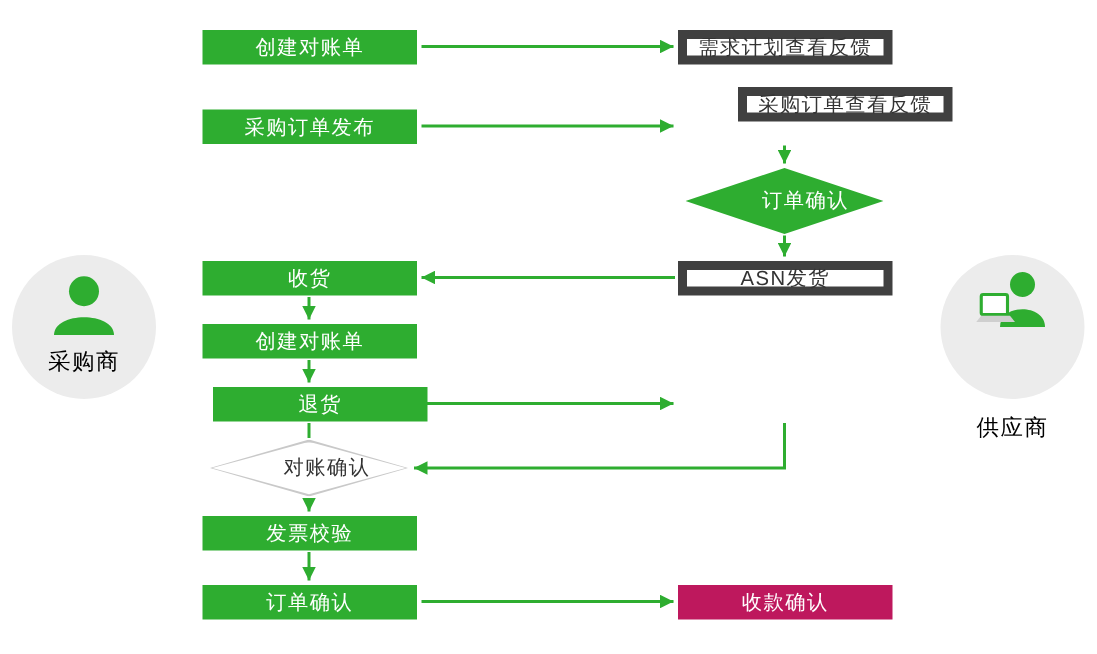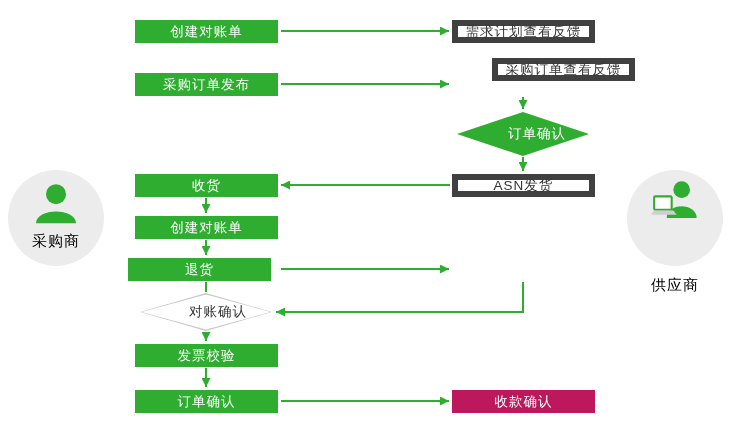--- a/index.html
+++ b/index.html
@@ -88,21 +88,21 @@
         <path d="M3 44 L34 44 L30 39 L7 39 Z" fill="#cfcfcf"></path>
       </svg>
     </div>
     <div class="label">供应商</div>
   </div>
 
   <div class="node green" style="left:135px; top:20px;">创建对账单</div>
   <div class="node green" style="left:135px; top:73px;">采购订单发布</div>
   <div class="node green" style="left:135px; top:174px;">收货</div>
   <div class="node green" style="left:135px; top:216px;">创建对账单</div>
-  <div class="node green" style="left:128px; top:258px;">退货</div>
+  <div class="node green" style="left:142px; top:258px;">退货</div>
 
   <div class="diamond decision-white" style="left:140px; top:293px; width:132px; height:38px;">
     <span class="shape border"></span>
     <span class="shape fill-white"></span>
     <span class="lbl">对账确认</span>
   </div>
 
   <div class="node green" style="left:135px; top:344px;">发票校验</div>
   <div class="node green" style="left:135px; top:390px;">订单确认</div>
 

